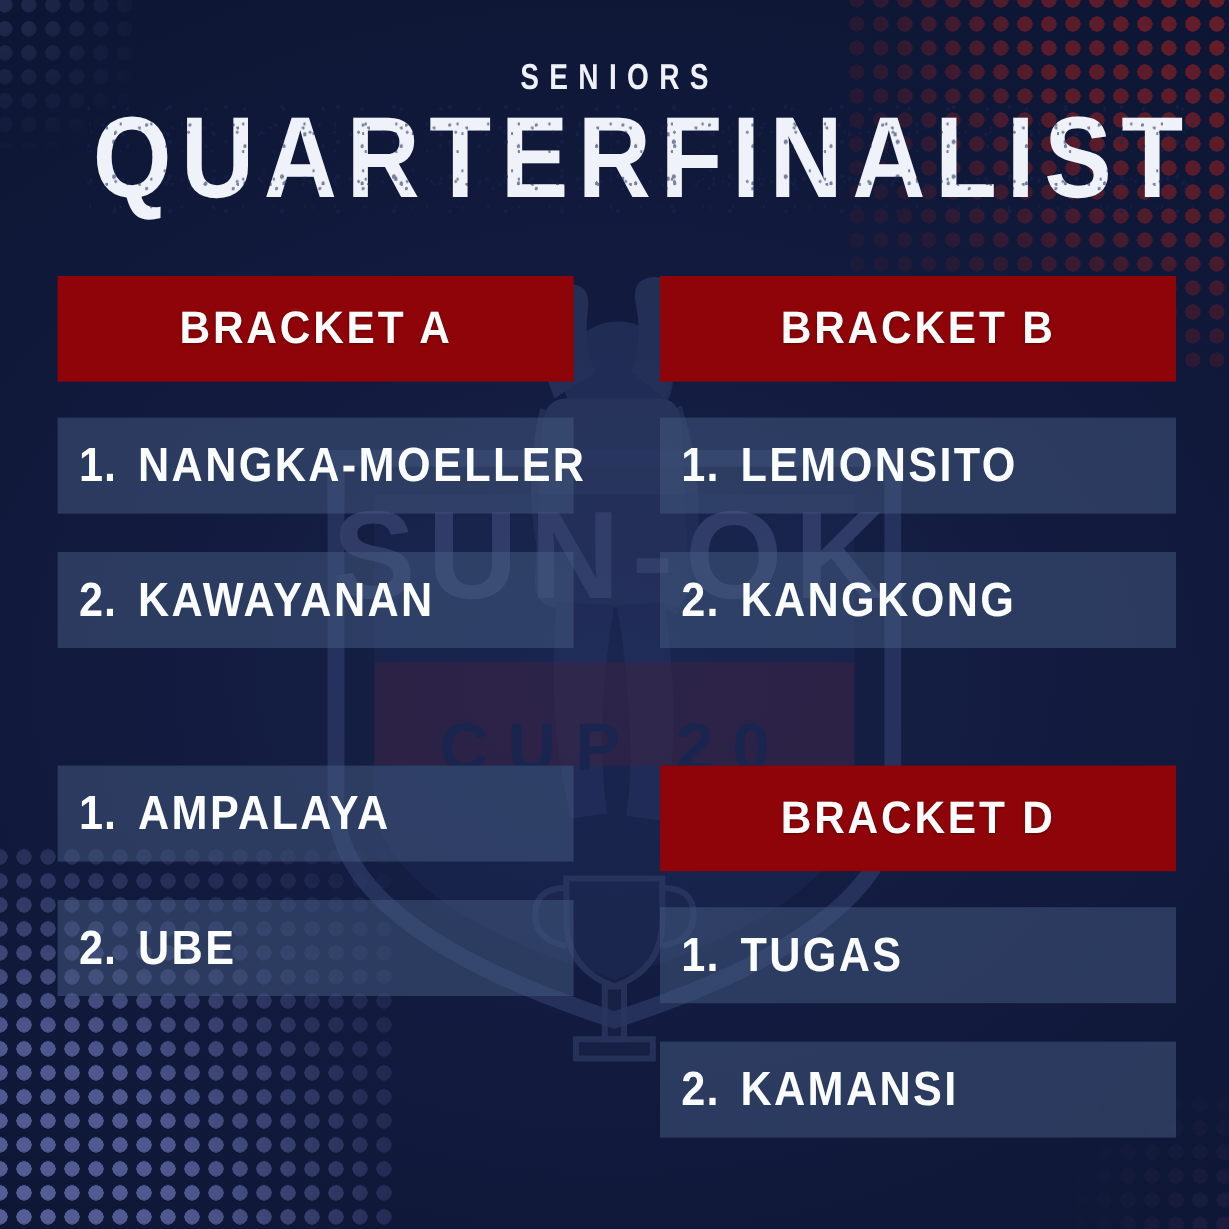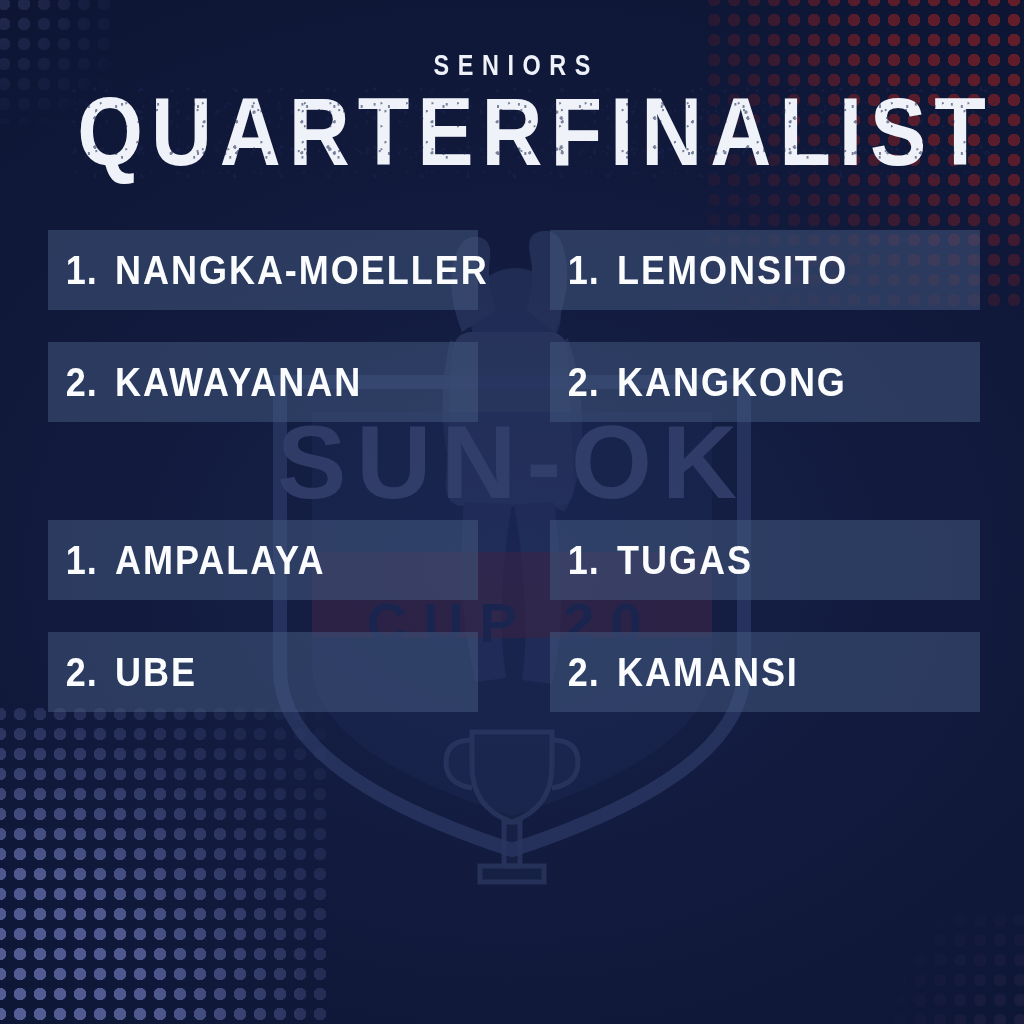--- a/index.html
+++ b/index.html
@@ -225,31 +225,37 @@
 
   <div class="seniors">SENIORS</div>
 
   <div class="title">
     <span class="grain">QUARTERFINALIST</span>
   </div>
 
   <div class="grid">
 
     <div class="bracket">
+      <div class="bracket-header">
+        <span class="hdr-text">BRACKET A</span>
+      </div>
       <div class="team-row">
         <span class="team-rank">1.</span>
         <span class="team-name">NANGKA-MOELLER</span>
       </div>
       <div class="team-row">
         <span class="team-rank">2.</span>
         <span class="team-name">KAWAYANAN</span>
       </div>
     </div>
 
     <div class="bracket">
+      <div class="bracket-header">
+        <span class="hdr-text">BRACKET B</span>
+      </div>
       <div class="team-row">
         <span class="team-rank">1.</span>
         <span class="team-name">LEMONSITO</span>
       </div>
       <div class="team-row">
         <span class="team-rank">2.</span>
         <span class="team-name">KANGKONG</span>
       </div>
     </div>
 
@@ -258,20 +264,23 @@
         <span class="team-rank">1.</span>
         <span class="team-name">AMPALAYA</span>
       </div>
       <div class="team-row">
         <span class="team-rank">2.</span>
         <span class="team-name">UBE</span>
       </div>
     </div>
 
     <div class="bracket">
+      <div class="bracket-header">
+        <span class="hdr-text">BRACKET D</span>
+      </div>
       <div class="team-row">
         <span class="team-rank">1.</span>
         <span class="team-name">TUGAS</span>
       </div>
       <div class="team-row">
         <span class="team-rank">2.</span>
         <span class="team-name">KAMANSI</span>
       </div>
     </div>
 

